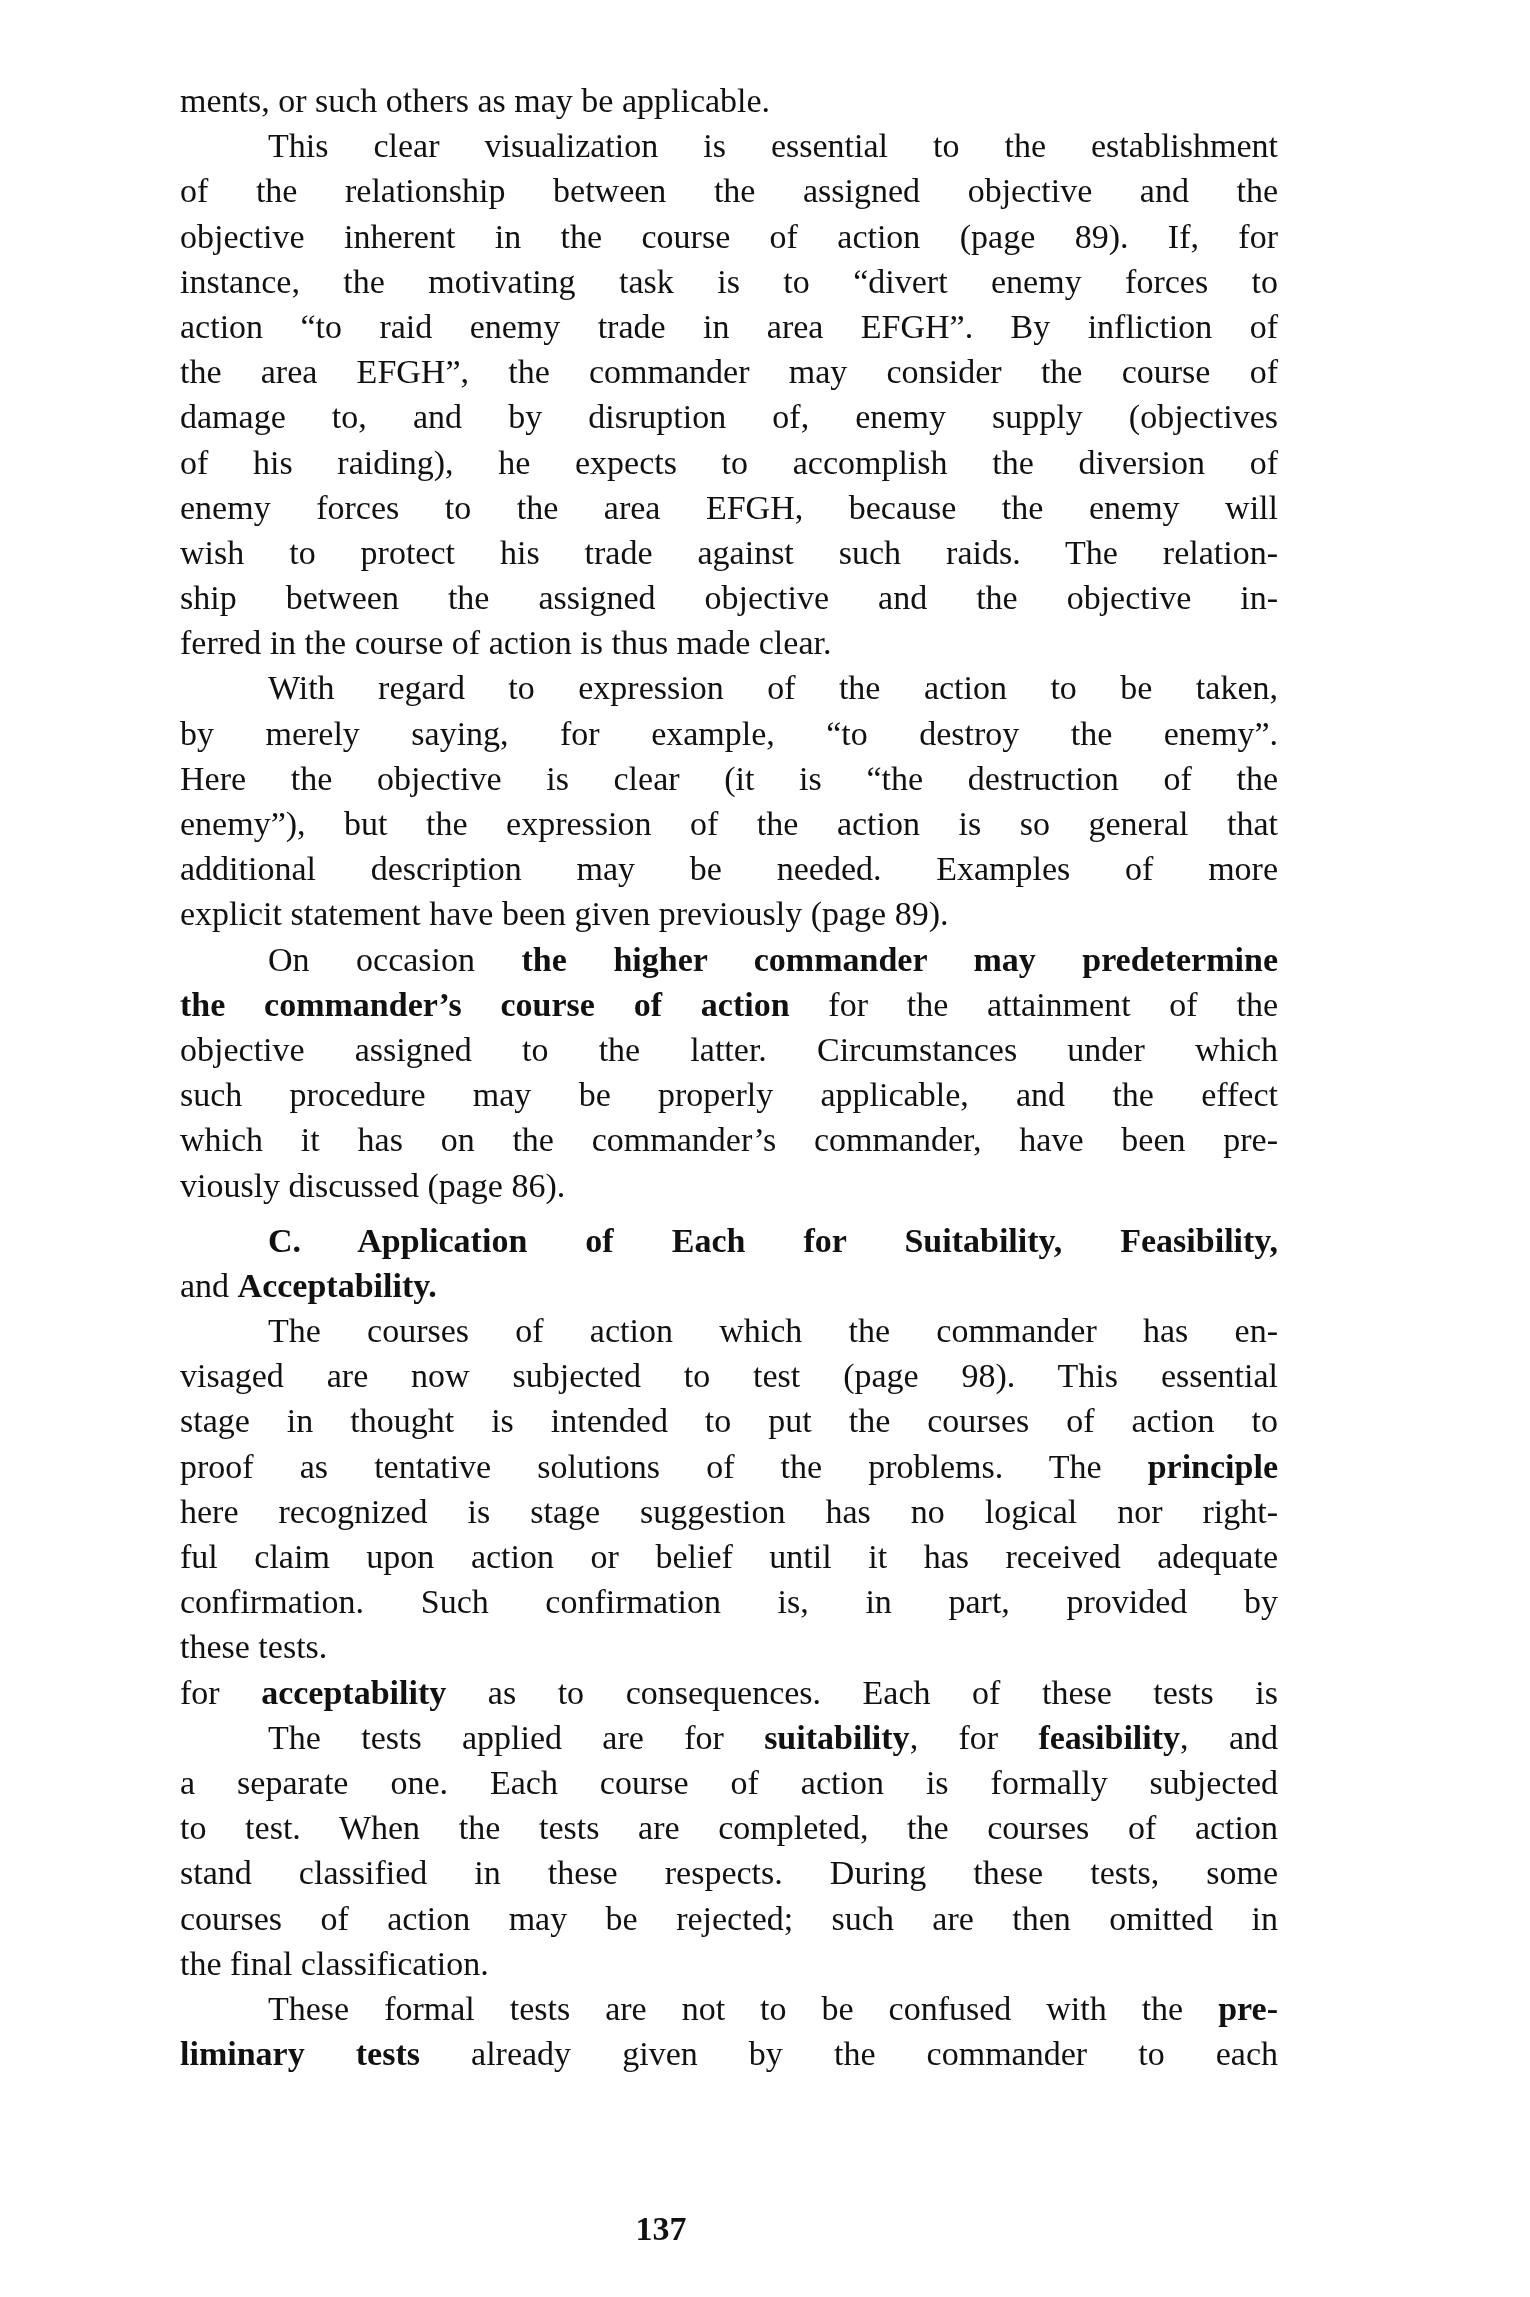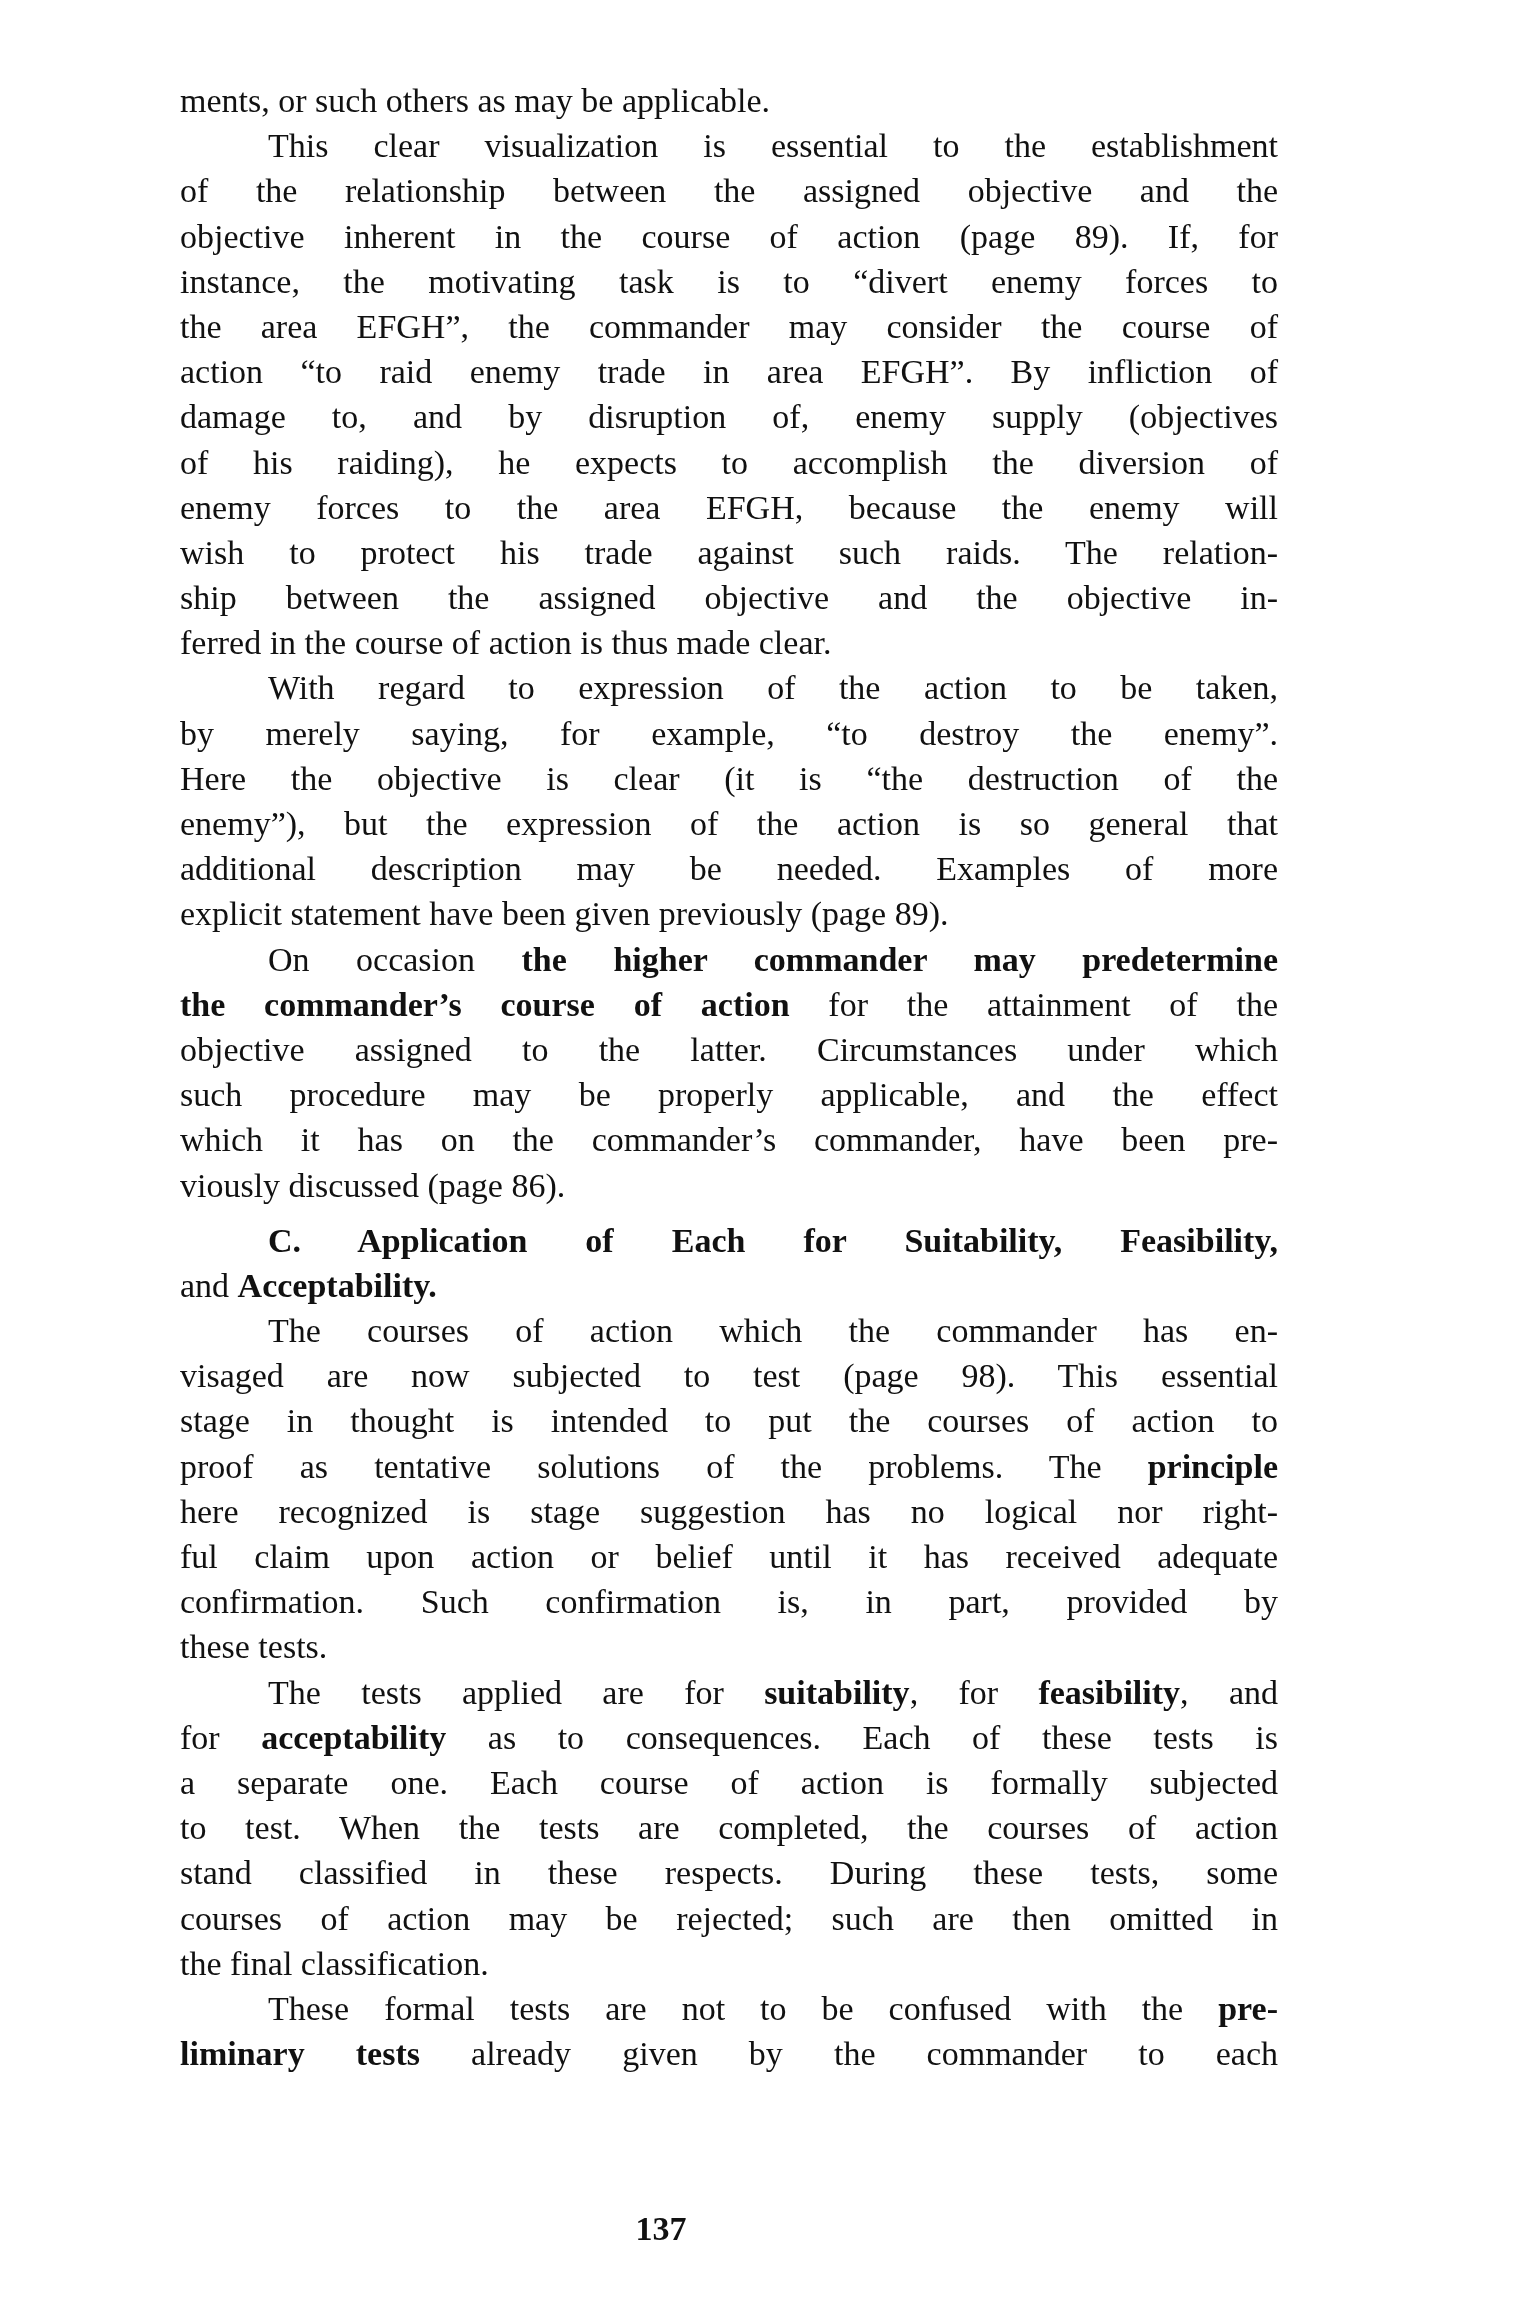--- a/index.html
+++ b/index.html
@@ -16,22 +16,22 @@
 <body>
 
 <div class="page">
   <span class="line last">ments, or such others as may be applicable.</span>
 
   <div>
     <span class="line indent">This clear visualization is essential to the establishment</span>
     <span class="line">of the relationship between the assigned objective and the</span>
     <span class="line">objective inherent in the course of action (page 89). If, for</span>
     <span class="line">instance, the motivating task is to “divert enemy forces to</span>
+    <span class="line">action “to raid enemy trade in area EFGH”. By infliction of</span>
     <span class="line">the area EFGH”, the commander may consider the course of</span>
-    <span class="line">action “to raid enemy trade in area EFGH”. By infliction of</span>
     <span class="line">damage to, and by disruption of, enemy supply (objectives</span>
     <span class="line">of his raiding), he expects to accomplish the diversion of</span>
     <span class="line">enemy forces to the area EFGH, because the enemy will</span>
     <span class="line">wish to protect his trade against such raids. The relation-</span>
     <span class="line">ship between the assigned objective and the objective in-</span>
     <span class="line last">ferred in the course of action is thus made clear.</span>
   </div>
 
   <div>
     <span class="line indent">With regard to expression of the action to be taken,</span>
@@ -62,22 +62,22 @@
     <span class="line">visaged are now subjected to test (page 98). This essential</span>
     <span class="line">stage in thought is intended to put the courses of action to</span>
     <span class="line"><span>proof as tentative solutions of the problems. The </span><b>principle</b></span>
     <span class="line">here recognized is stage suggestion has no logical nor right-</span>
     <span class="line">ful claim upon action or belief until it has received adequate</span>
     <span class="line">confirmation. Such confirmation is, in part, provided by</span>
     <span class="line last">these tests.</span>
   </div>
 
   <div>
+    <span class="line"><span>for </span><b>acceptability</b><span> as to consequences. Each of these tests is</span></span>
     <span class="line indent"><span>The tests applied are for </span><b>suitability</b><span>, for </span><b>feasibility</b><span>, and</span></span>
-    <span class="line"><span>for </span><b>acceptability</b><span> as to consequences. Each of these tests is</span></span>
     <span class="line">a separate one. Each course of action is formally subjected</span>
     <span class="line">to test. When the tests are completed, the courses of action</span>
     <span class="line">stand classified in these respects. During these tests, some</span>
     <span class="line">courses of action may be rejected; such are then omitted in</span>
     <span class="line last">the final classification.</span>
   </div>
 
   <div>
     <span class="line indent"><span>These formal tests are not to be confused with the </span><b>pre-</b></span>
     <span class="line"><b>liminary tests</b><span> already given by the commander to each</span></span>

